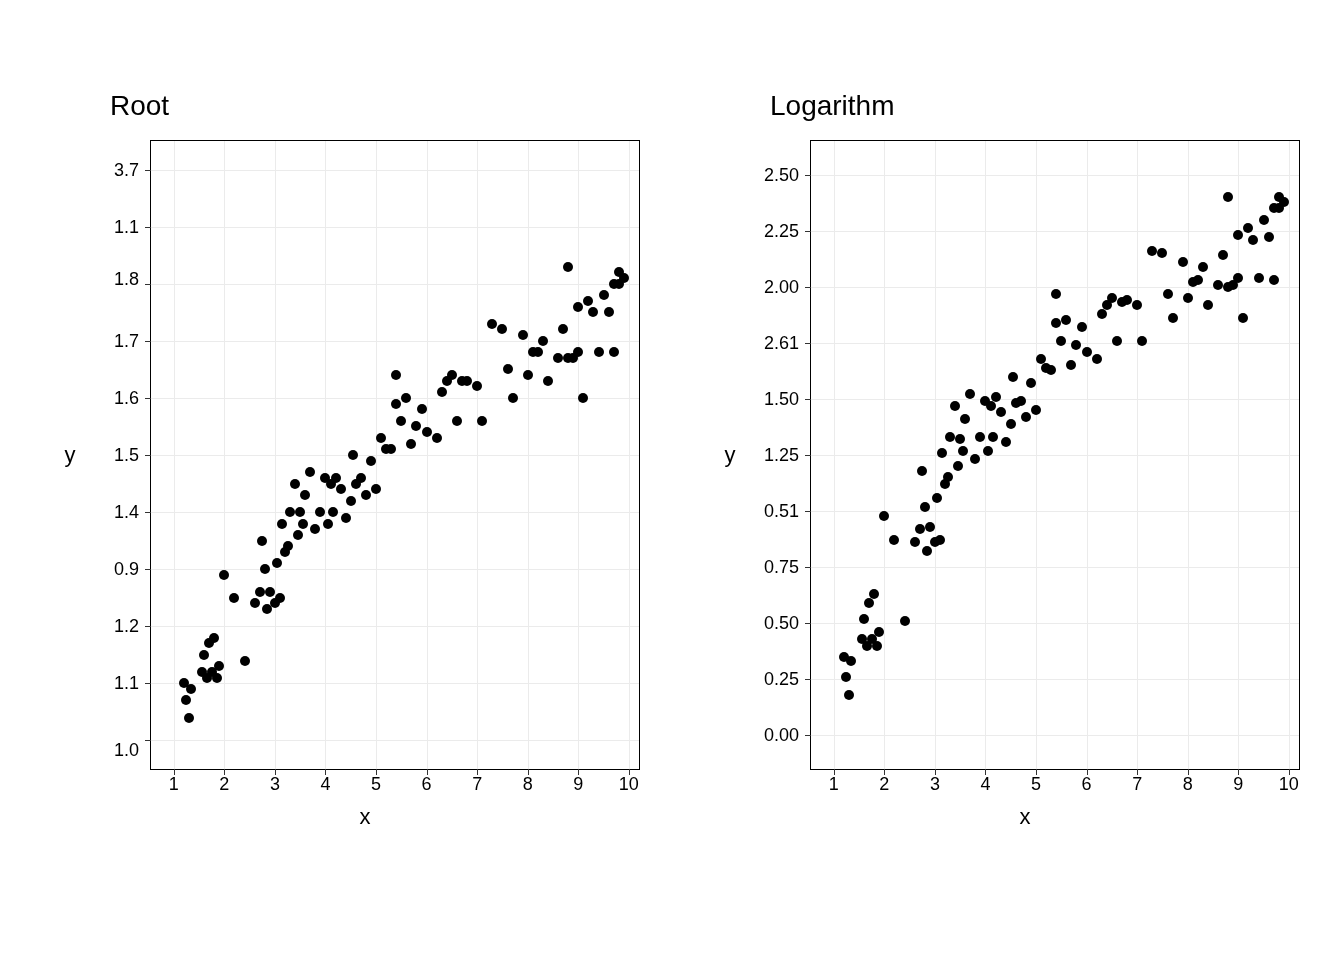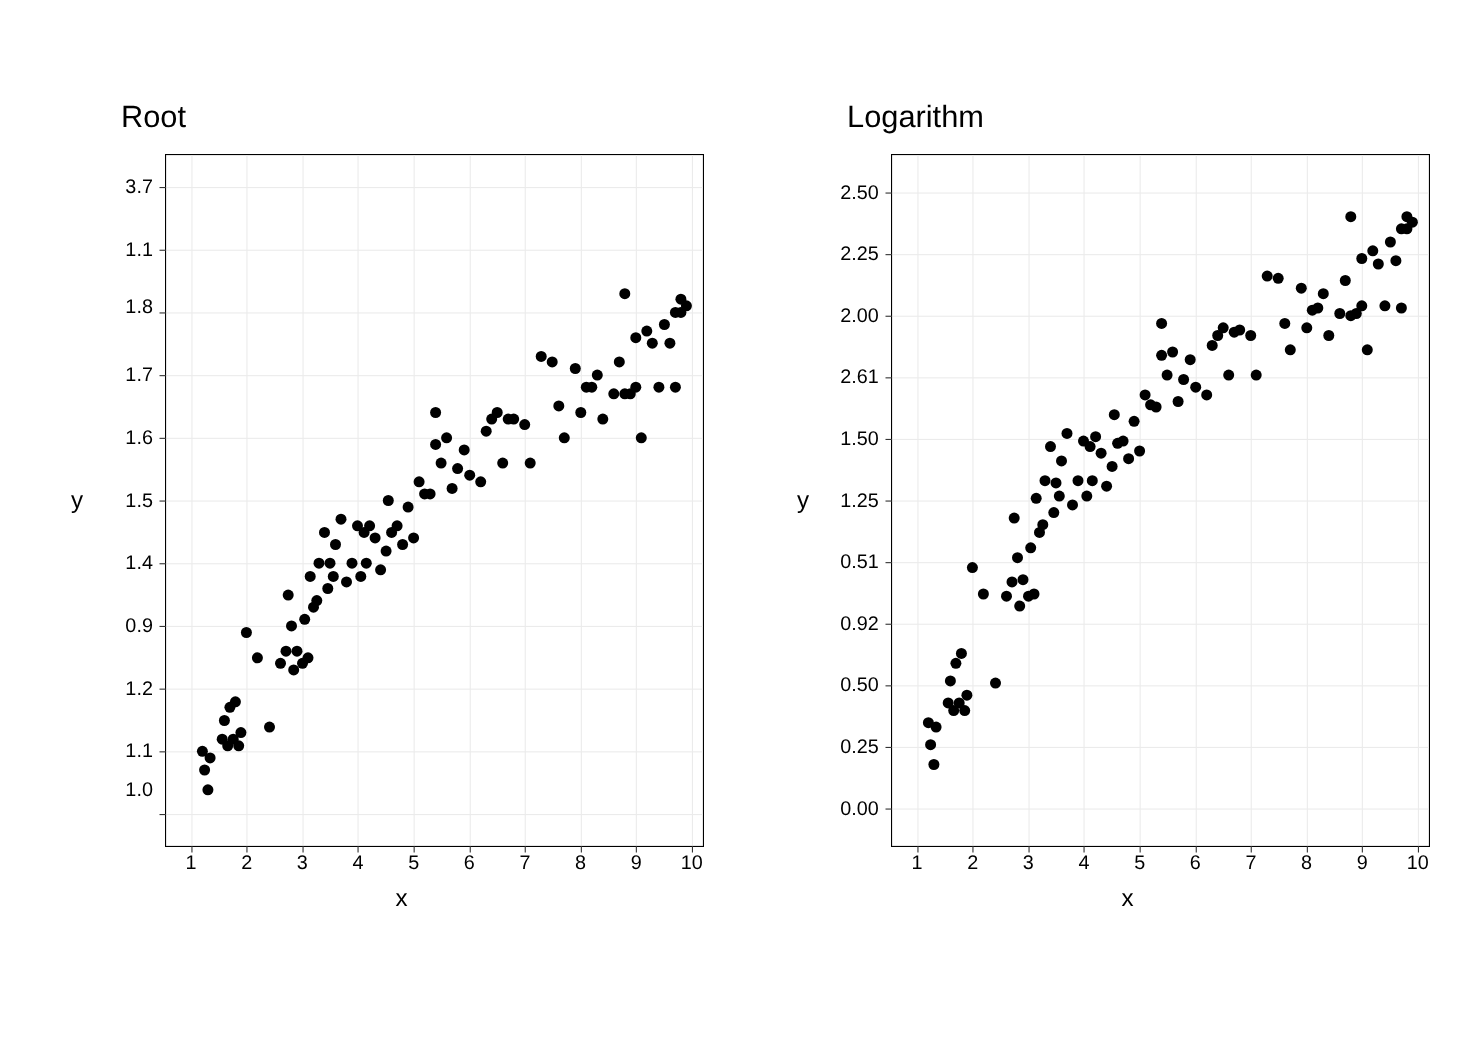--- a/index.html
+++ b/index.html
@@ -138,21 +138,21 @@
           <div class="tick-mark-x" style="left: 376.746px;"></div>
           <div class="tick-x" style="left: 376.746px;">8</div>
           <div class="grid-v" style="left: 427.316px;"></div>
           <div class="tick-mark-x" style="left: 427.316px;"></div>
           <div class="tick-x" style="left: 427.316px;">9</div>
           <div class="grid-v" style="left: 477.886px;"></div>
           <div class="tick-mark-x" style="left: 477.886px;"></div>
           <div class="tick-x" style="left: 477.886px;">10</div>
           <div class="grid-h" style="top: 599.455px;"></div>
           <div class="tick-mark-y" style="top: 599.455px;"></div>
-          <div class="tick-y" style="top: 577px;">1.0</div>
+          <div class="tick-y" style="top: 609px;">1.0</div>
           <div class="grid-h" style="top: 542.364px;"></div>
           <div class="tick-mark-y" style="top: 542.364px;"></div>
           <div class="tick-y" style="top: 542.364px;">1.1</div>
           <div class="grid-h" style="top: 485.273px;"></div>
           <div class="tick-mark-y" style="top: 485.273px;"></div>
           <div class="tick-y" style="top: 485.273px;">1.2</div>
           <div class="grid-h" style="top: 428.182px;"></div>
           <div class="tick-mark-y" style="top: 428.182px;"></div>
           <div class="tick-y" style="top: 428.182px;">0.9</div>
           <div class="grid-h" style="top: 371.091px;"></div>
@@ -318,21 +318,21 @@
           <div class="tick-mark-y" style="top: 594.357px;"></div>
           <div class="tick-y" style="top: 594.357px;">0.00</div>
           <div class="grid-h" style="top: 538.286px;"></div>
           <div class="tick-mark-y" style="top: 538.286px;"></div>
           <div class="tick-y" style="top: 538.286px;">0.25</div>
           <div class="grid-h" style="top: 482.214px;"></div>
           <div class="tick-mark-y" style="top: 482.214px;"></div>
           <div class="tick-y" style="top: 482.214px;">0.50</div>
           <div class="grid-h" style="top: 426.143px;"></div>
           <div class="tick-mark-y" style="top: 426.143px;"></div>
-          <div class="tick-y" style="top: 426.143px;">0.92</div>
+          <div class="tick-y" style="top: 426.143px;">0.75</div>
           <div class="grid-h" style="top: 370.071px;"></div>
           <div class="tick-mark-y" style="top: 370.071px;"></div>
           <div class="tick-y" style="top: 370.071px;">0.51</div>
           <div class="grid-h" style="top: 314px;"></div>
           <div class="tick-mark-y" style="top: 314px;"></div>
           <div class="tick-y" style="top: 314px;">1.25</div>
           <div class="grid-h" style="top: 257.929px;"></div>
           <div class="tick-mark-y" style="top: 257.929px;"></div>
           <div class="tick-y" style="top: 257.929px;">1.50</div>
           <div class="grid-h" style="top: 201.857px;"></div>

